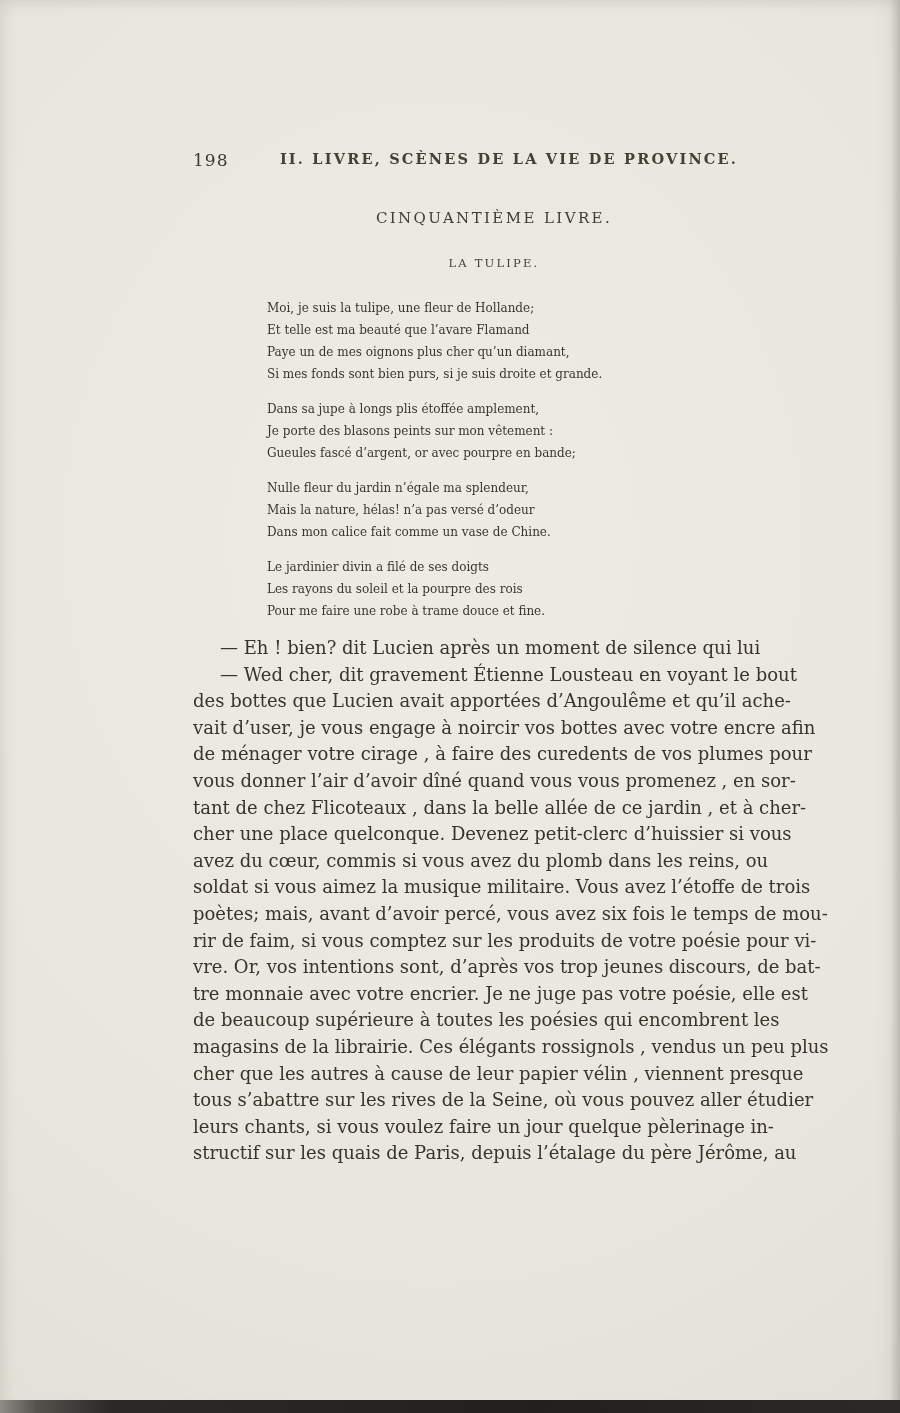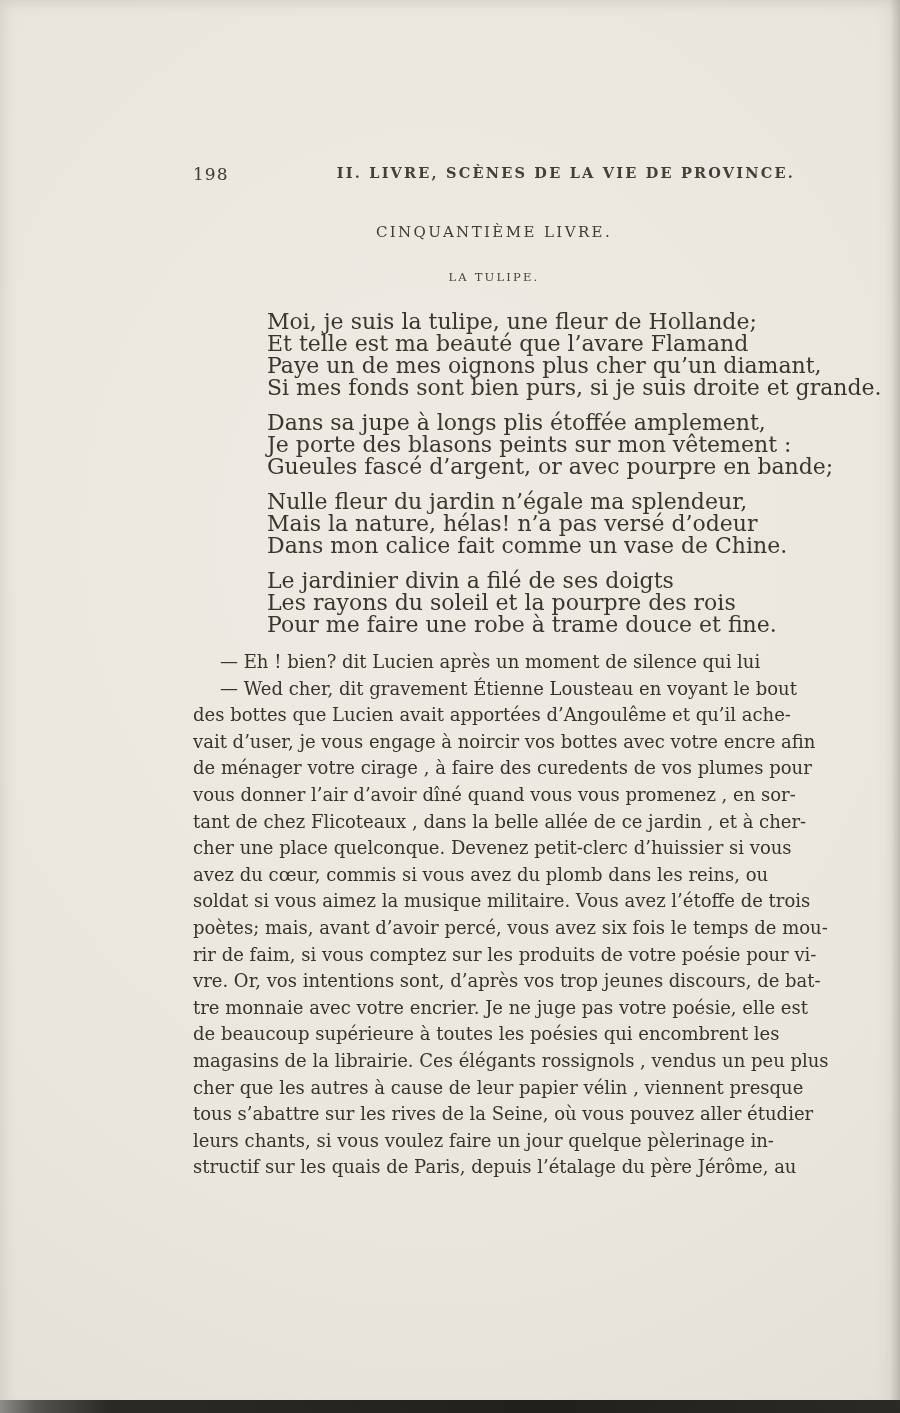--- a/index.html
+++ b/index.html
@@ -33,38 +33,38 @@
     position: absolute;
     top: 0;
     right: 0;
     width: 10px;
     height: 100%;
     background: linear-gradient(90deg, rgba(0,0,0,0) 0%, rgba(70,66,58,0.18) 100%);
   }
   .page-content {
     position: absolute;
     left: 193px;
-    top: 164px;
+    top: 150px;
     width: 602px;
     color: #3b372d;
   }
   .header-row {
     position: relative;
     height: 22px;
   }
   .page-number {
     position: absolute;
     left: 0;
     top: 0;
     font-size: 17px;
     letter-spacing: 1px;
     color: #3e3a30;
   }
   .running-header {
-    text-align: right;
+    text-align: center;
     font-size: 14.5px;
     font-weight: bold;
     letter-spacing: 2.2px;
     color: #444034;
     padding-left: 30px;
   }
   .sonnet-title {
     text-align: center;
     margin-top: 37px;
     font-size: 15px;
@@ -74,21 +74,21 @@
   .sonnet-subtitle {
     text-align: center;
     margin-top: 29px;
     font-size: 11.5px;
     letter-spacing: 2.2px;
     color: #464236;
   }
   .poem {
     margin-top: 27px;
     margin-left: 74px;
-    font-size: 22px;
+    font-size: 12px;
     line-height: 22px;
     color: #3a362c;
   }
   .stanza {
     margin-bottom: 13px;
   }
   .poem-line {
     white-space: nowrap;
   }
   .prose {

